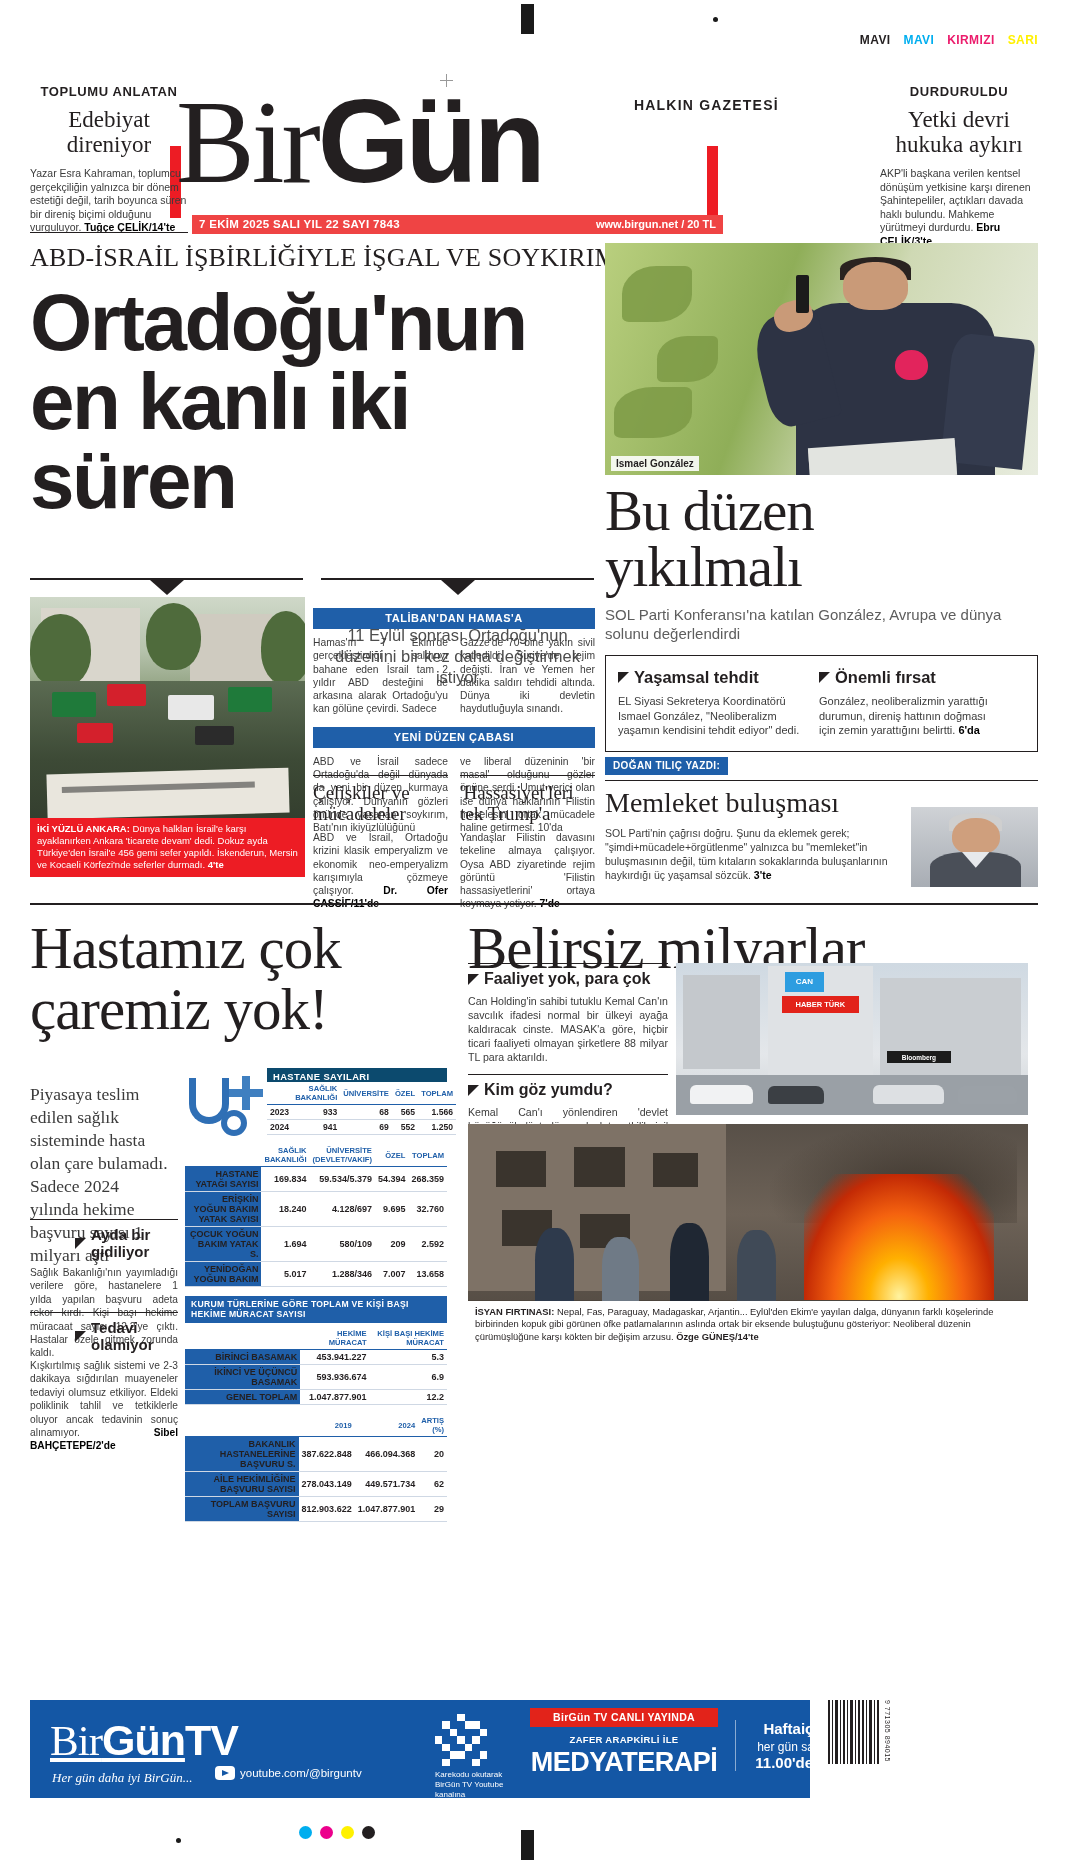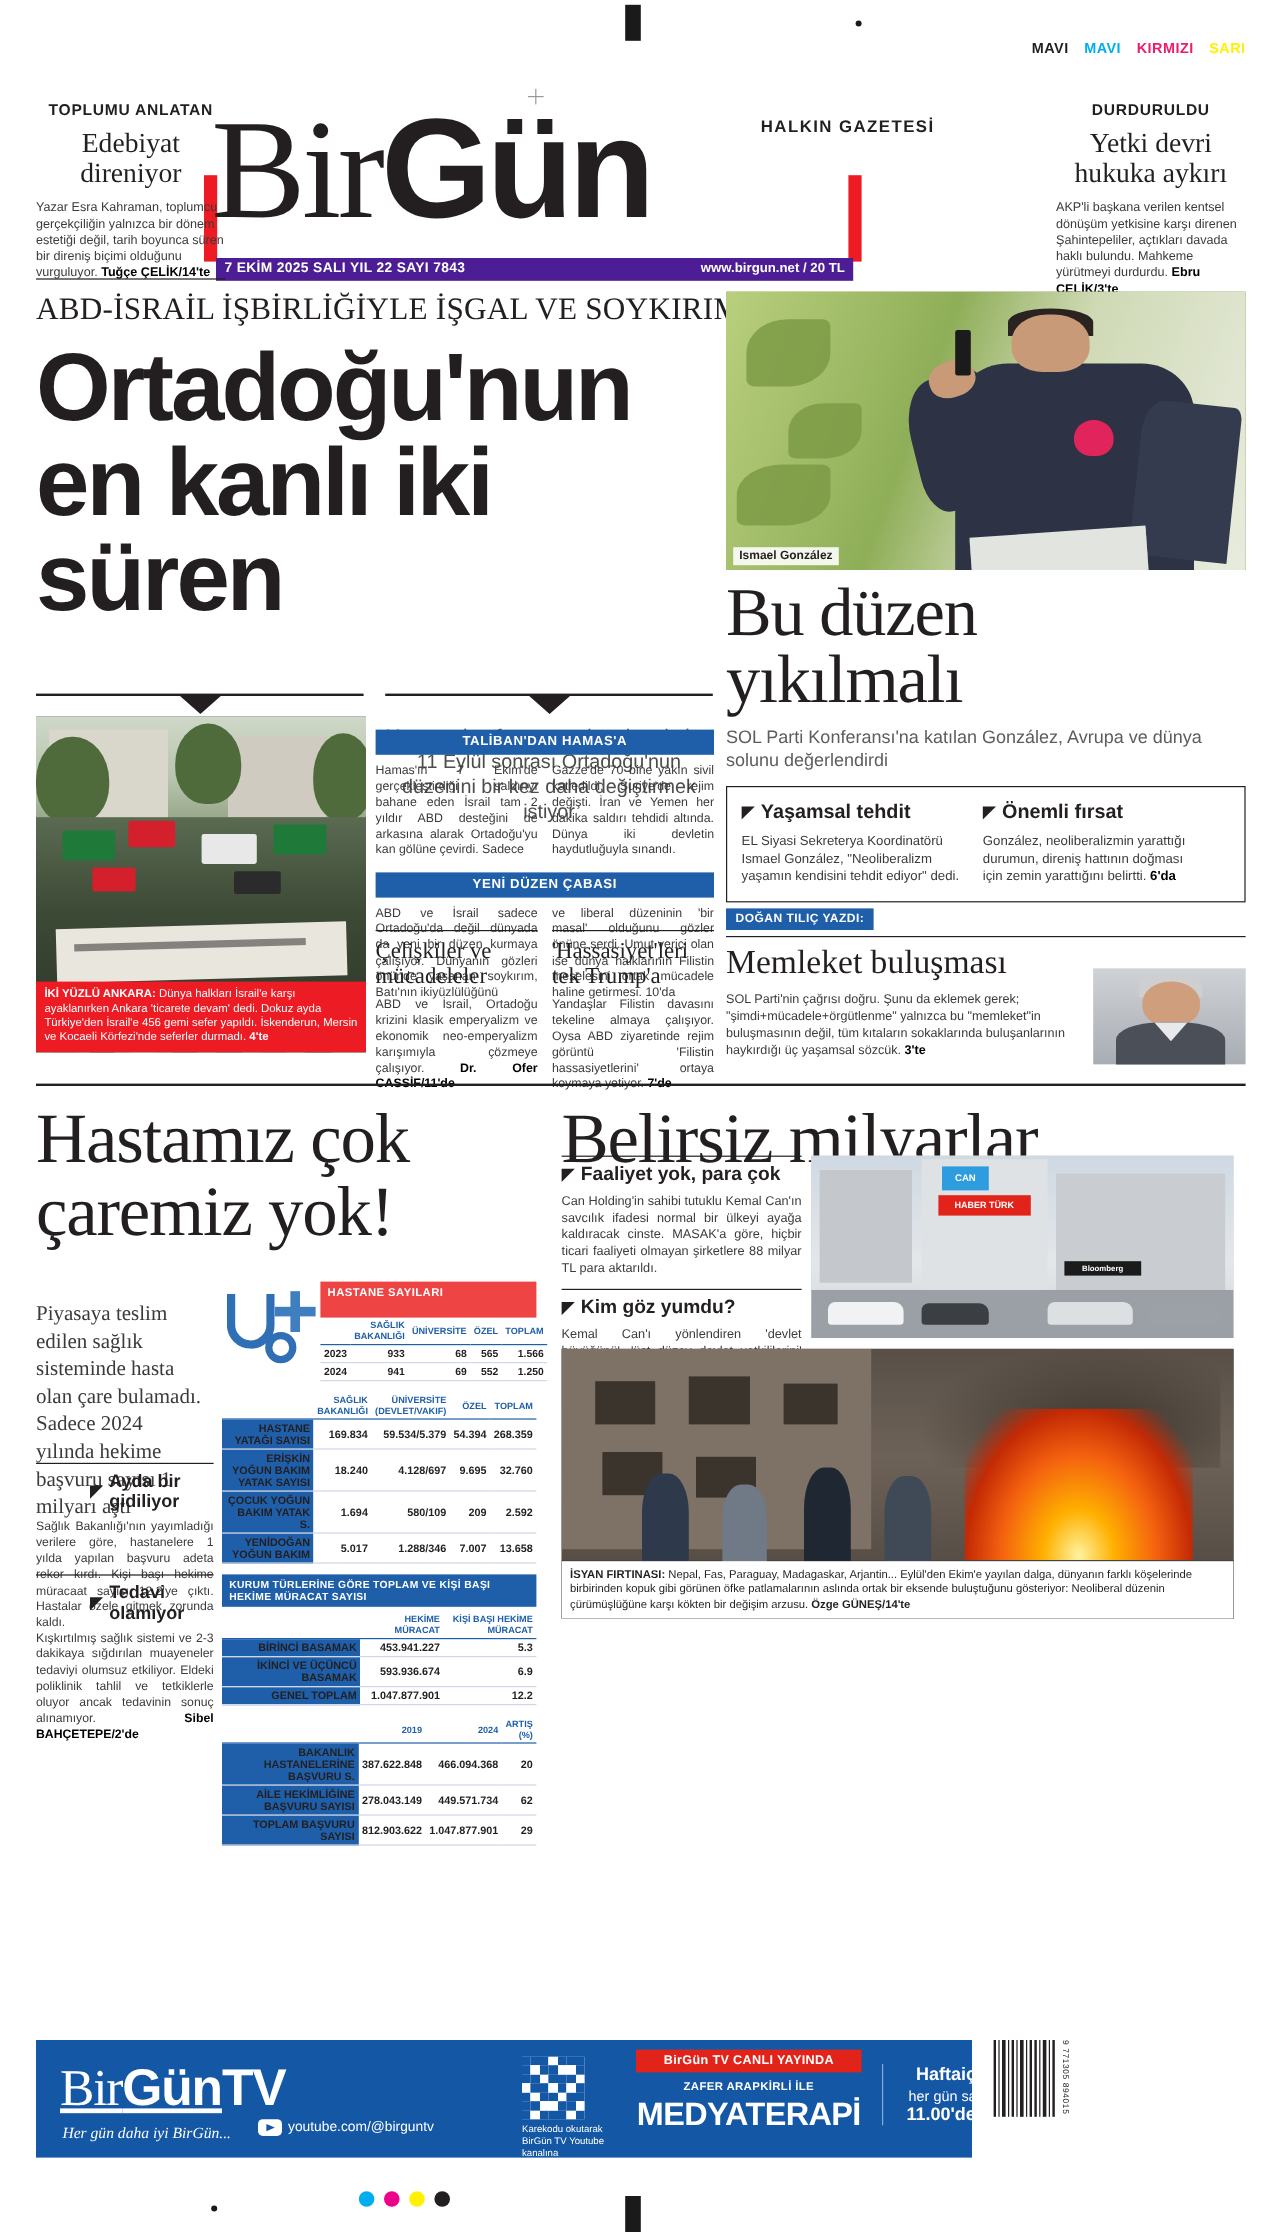--- a/index.html
+++ b/index.html
@@ -39,22 +39,22 @@
   .mast-logo { position:absolute; left:176px; top:-2px; width:520px; height:130px;
                font-family:"Liberation Serif", serif; }
   .logo-text { font-size:118px; line-height:118px; letter-spacing:-3px; color:#231f20;
                font-weight:normal; white-space:nowrap; }
   .logo-text b { font-family:"Liberation Sans", sans-serif; font-weight:bold; letter-spacing:-4px; }
   .redbar-l { position:absolute; left:170px; top:62px; width:11px; height:72px; background:#ed1c24; }
   .redbar-r { position:absolute; left:707px; top:62px; width:11px; height:72px; background:#ed1c24; }
   .halkin { position:absolute; left:634px; top:13px; font-size:14px; font-weight:bold;
             letter-spacing:1.2px; color:#231f20; }
 
-  .dateband { position:absolute; left:180px; top:131px; width:531px; height:19px;
-              background:#4c1d95; color:#fff; }
+  .dateband { position:absolute; left:192px; top:131px; width:531px; height:19px;
+              background:#ef4444; color:#fff; }
   .dateband .dl { position:absolute; left:7px; top:3px; font-size:11.5px; font-weight:bold; letter-spacing:.3px; }
   .dateband .dr { position:absolute; right:7px; top:3px; font-size:11px; font-weight:bold; }
 
   
   .ear { position:absolute; width:158px; font-family:"Liberation Sans", sans-serif; }
   .ear-left  { left:30px; top:84px; }
   .ear-right { left:880px; top:84px; }
   .ear-kicker { font-size:13px; font-weight:bold; letter-spacing:.6px; text-align:center; color:#231f20; }
   .ear-head { font-family:"Liberation Serif", serif; font-size:23px; line-height:25px;
               text-align:center; margin-top:8px; color:#231f20; font-weight:normal; }
@@ -195,22 +195,22 @@
   .ico-stet { position:absolute; left:4px; top:2px; width:40px; height:46px;
               border:7px solid #2f6fb5; border-top:none; border-radius:0 0 22px 22px; }
   .ico-stet2 { position:absolute; left:36px; top:34px; width:26px; height:26px;
                border:6px solid #2f6fb5; border-radius:50%; }
   .ico-hosp { position:absolute; left:44px; top:0; width:34px; height:34px; }
   .ico-hosp::before { content:''; position:absolute; left:13px; top:0; width:8px; height:34px; background:#3f7fc0; }
   .ico-hosp::after  { content:''; position:absolute; top:13px; left:0; height:8px; width:34px; background:#3f7fc0; }
 
   .tbl { width:100%; border-collapse:collapse; font-size:8.6px; }
   .tbl th, .tbl td { padding:2px 3px; }
-  .t-title { background:#ef4444; color:#fff; font-size:9.4px; font-weight:bold;
-             letter-spacing:.4px; text-align:left; padding:3px 6px 16px; }
+  .t-title { background:#0c4a6e; color:#fff; font-size:9.4px; font-weight:bold;
+             letter-spacing:.4px; text-align:left; padding:3px 6px 0; }
   .t-head th { font-size:7.6px; font-weight:bold; color:#1f5fa9; text-align:right; border-bottom:1px solid #1f5fa9; }
   .t-head th.l { text-align:left; }
   .tbl td { text-align:right; font-weight:bold; color:#231f20; border-bottom:1px solid #cfd8e4; }
   .tbl td.l { text-align:left; }
   .rowlbl { background:#1f5fa9; color:#fff; font-size:7.4px; font-weight:bold; text-align:left;
             padding:3px 5px; border-bottom:1px solid #fff; }
   .tbl2 td { font-size:9px; }
 
   .info-block { margin-top:9px; }
   .info-cap { background:#1f5fa9; color:#fff; font-size:8.6px; font-weight:bold; letter-spacing:.3px;

